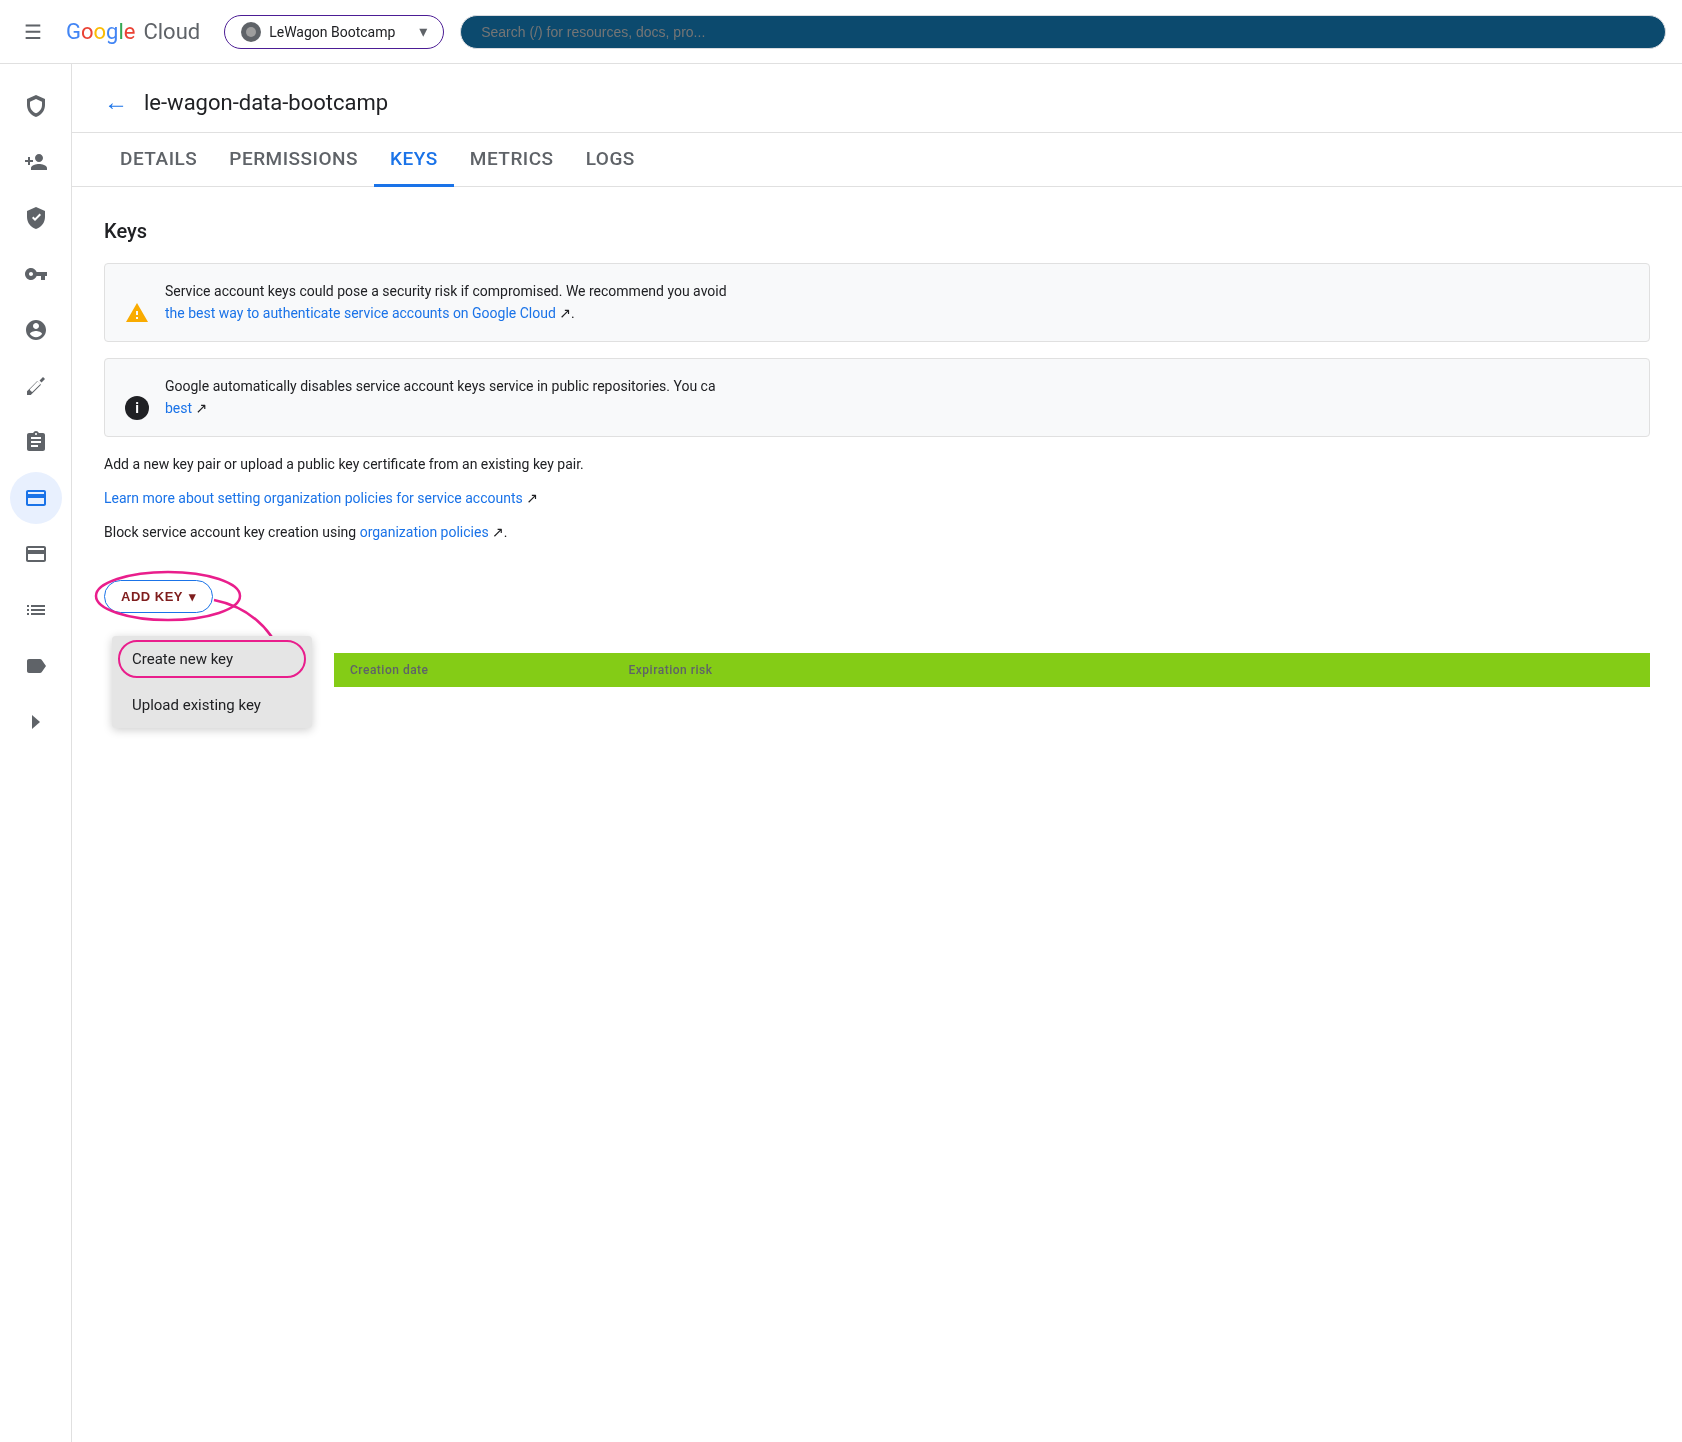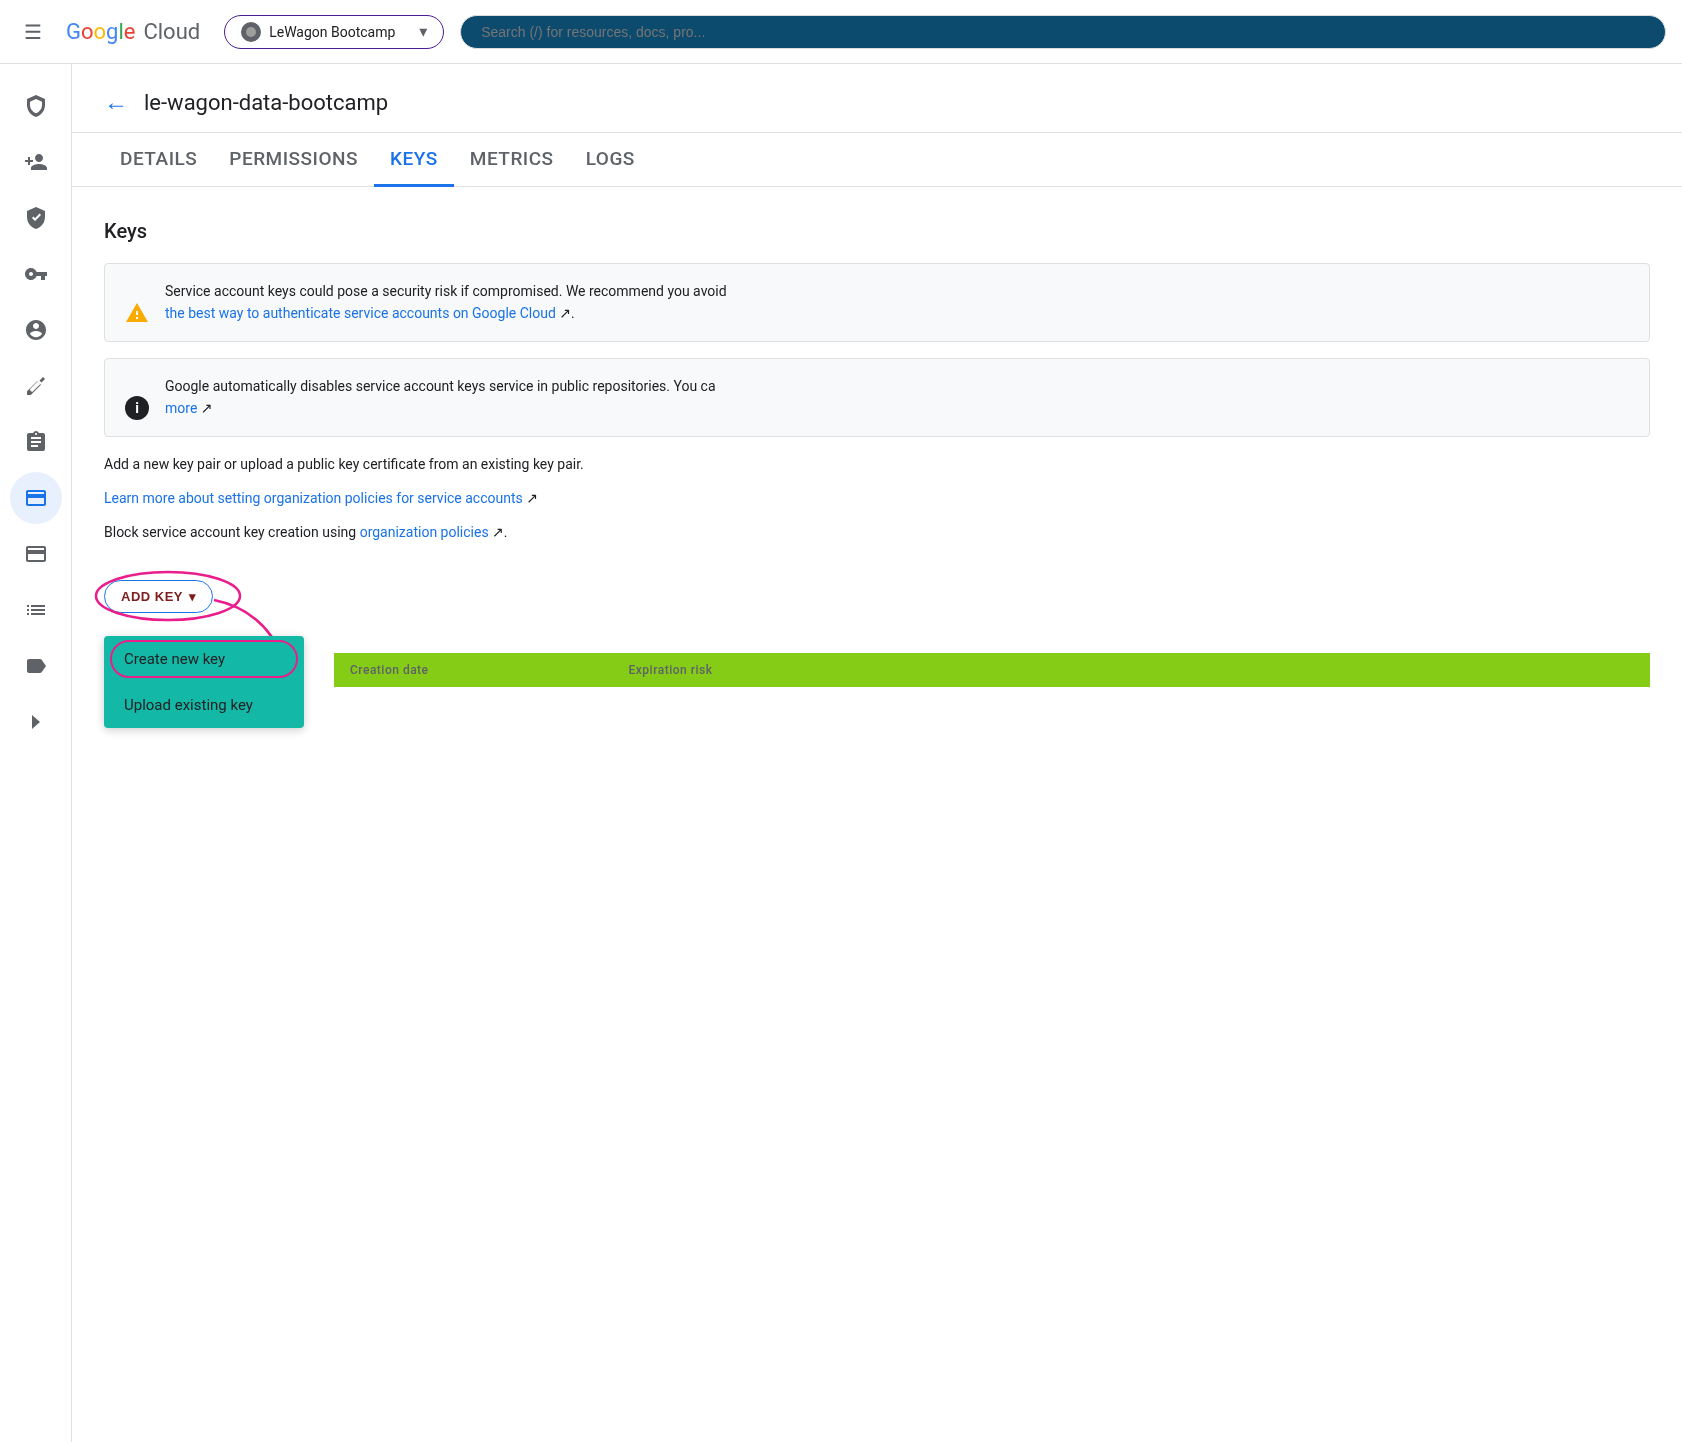--- a/index.html
+++ b/index.html
@@ -239,22 +239,22 @@
       cursor: pointer;
       background: #fff;
       letter-spacing: 0.5px;
       position: relative;
     }
 
     
     .dropdown-menu {
       position: absolute;
       top: 56px;
-      left: 0;
-      background: #14b8a6;
+      left: 8px;
+      background: #e5e5e5;
       border-radius: 4px;
       box-shadow: 0 2px 10px rgba(0,0,0,0.2);
       min-width: 200px;
       z-index: 50;
       overflow: hidden;
     }
     .dropdown-item {
       padding: 14px 20px;
       font-size: 15px;
       color: #202124;
@@ -417,21 +417,21 @@
           <a class="alert-link">the best way to authenticate service accounts on Google Cloud</a>​<span> ↗.</span>
         </div>
       </div>
 
       
       <div class="alert-banner">
         <div class="alert-icon-info">i</div>
         <div class="alert-text">
           <span>Google automatically disables service account keys service in public repositories. You ca</span>
           <br>
-          <a class="alert-link">more</a><span> ↗</span>
+          <a class="alert-link">best</a><span> ↗</span>
         </div>
       </div>
 
       
       <p class="instructions">Add a new key pair or upload a public key certificate from an existing key pair.</p>
 
       <p class="instructions">
         <a class="inline-link">Learn more about setting organization policies for service accounts</a><span> ↗</span>
       </p>
       <p class="instructions">

